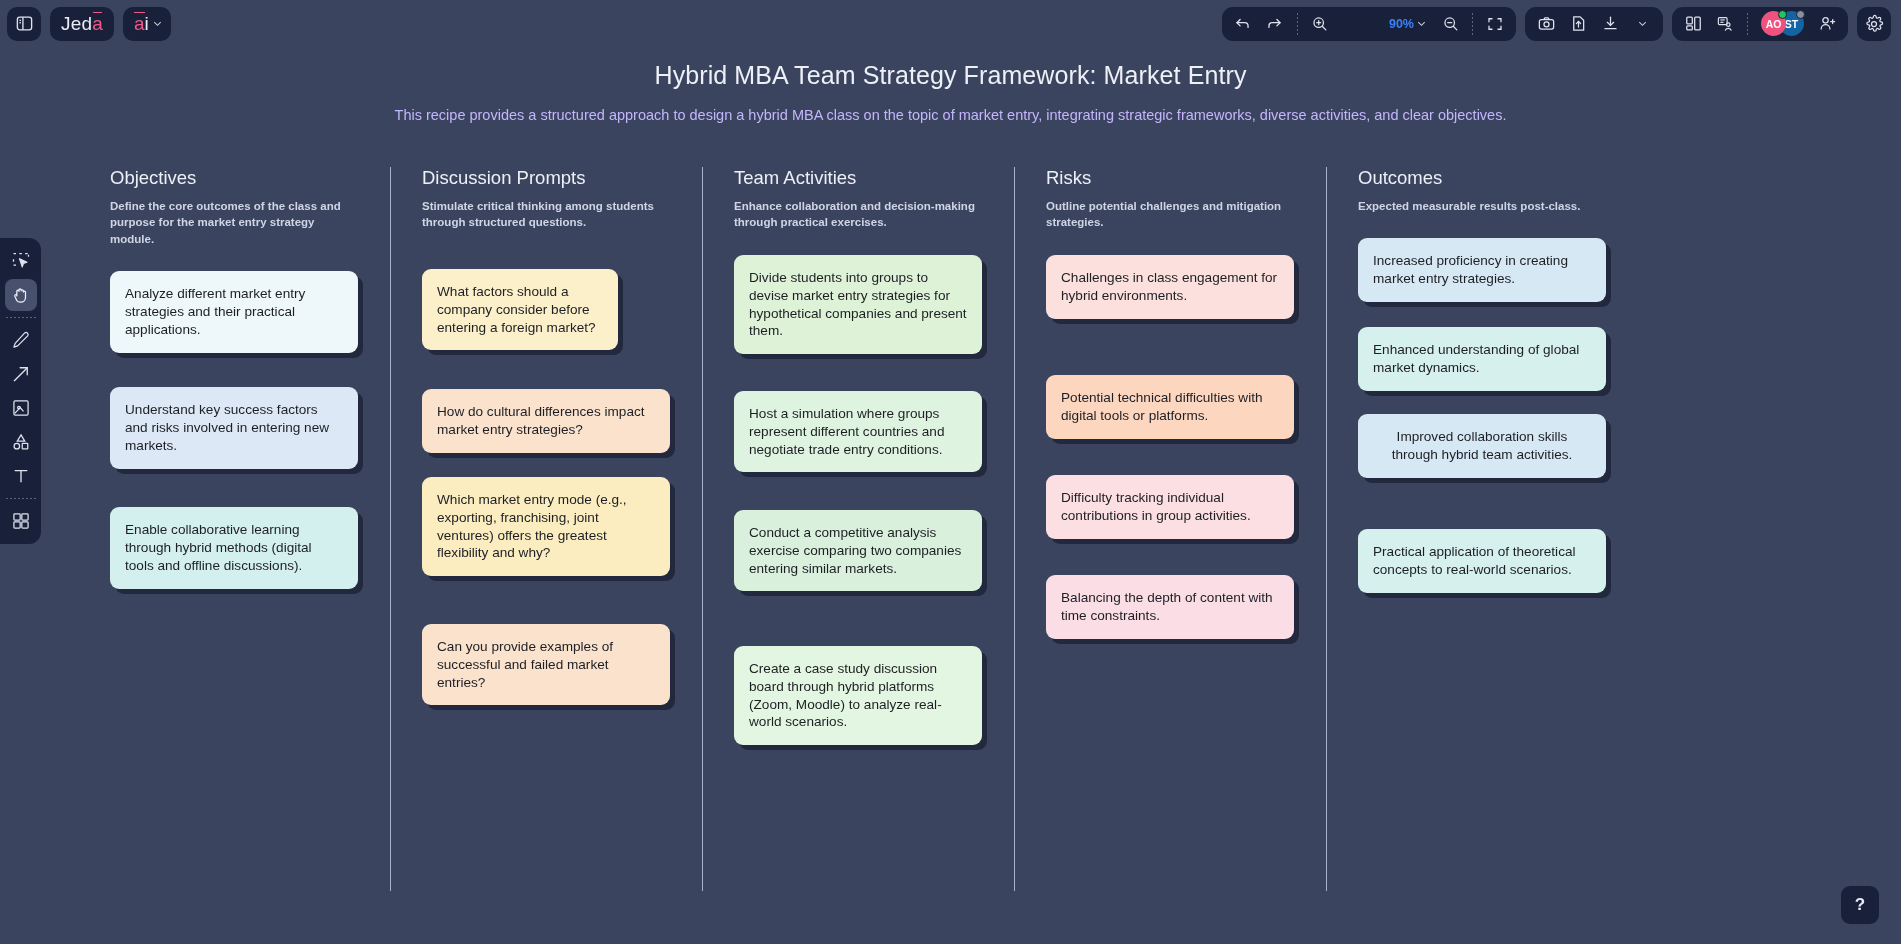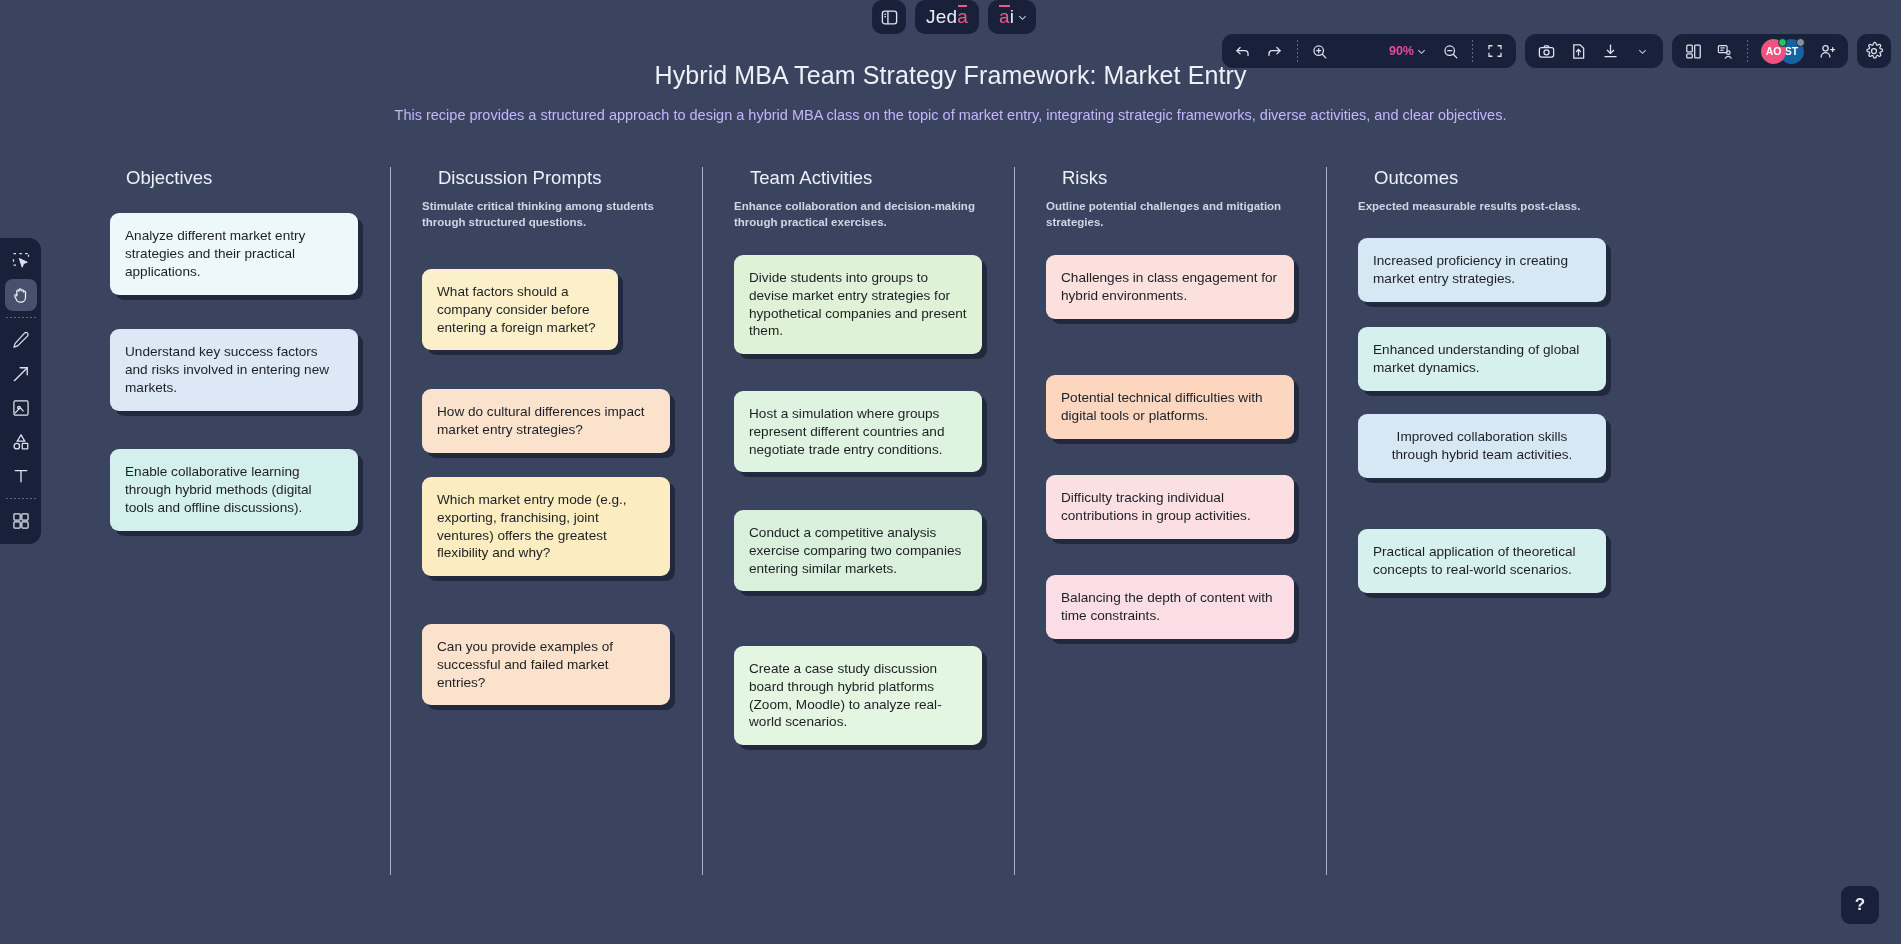--- a/index.html
+++ b/index.html
@@ -10,21 +10,20 @@
     overflow: hidden;
   }
 
   
   .topbar {
     position: absolute; top: 0; left: 0;
     width: 1901px; height: 47px;
     background: #3b445e;
     display: flex; align-items: center;
     z-index: 40;
-    flex-direction: column;
   }
   .tb-left { display: flex; align-items: center; gap: 9px; padding-left: 7px; }
   .tb-right { margin-left: auto; display: flex; align-items: center; gap: 9px; padding-right: 10px; }
   .sq-btn {
     width: 34px; height: 34px; border-radius: 10px;
     background: #19203a;
     display: flex; align-items: center; justify-content: center;
     cursor: pointer;
   }
   .logo-pill {
@@ -54,21 +53,21 @@
   .tool-group {
     background: #19203a; border-radius: 11px;
     height: 34px; display: flex; align-items: center;
     padding: 0 6px; gap: 2px;
   }
   .ticon {
     width: 30px; height: 30px; display:flex; align-items:center; justify-content:center;
     cursor: pointer; border-radius: 7px;
   }
   .ticon.wide { width: auto; padding: 0 6px; }
-  .zoomlbl { color: #ec4899; font-size: 12.5px; font-weight: bold; padding: 0 2px; margin-left: 44px; }
+  .zoomlbl { color: #3b82f6; font-size: 12.5px; font-weight: bold; padding: 0 2px; margin-left: 44px; }
   .divider-dot {
     width: 1px; height: 22px; margin: 0 5px;
     background-image: linear-gradient(to bottom, #5d6582 50%, transparent 50%);
     background-size: 1px 4px;
   }
   svg { display: block; }
 
   .avatar {
     width: 25px; height: 25px; border-radius: 50%;
     display: flex; align-items: center; justify-content: center;
@@ -121,21 +120,21 @@
   .columns {
     position: absolute; top: 120px; left: 110px;
     width: 1680px; display: flex;
   }
   .col { width: 280px; position: relative; padding-right: 0px; }
   .col-inner { width: 248px; }
   .col-sep {
     width: 1px; background: #a9b1c9; margin-right: 31px;
     align-self: stretch;
   }
-  .col-head { color: #edf0f7; font-size: 18.5px; margin-bottom: 9px; margin-left: 16px; }
+  .col-head { color: #edf0f7; font-size: 18.5px; margin-bottom: 9px; }
   .col-desc { color: #cfd5e5; font-size: 11.5px; line-height: 1.42; font-weight: bold; }
 
   .cards { margin-top: 24px; display: flex; flex-direction: column; }
   .card {
     border-radius: 9px;
     padding: 14px 15px;
     color: #1d1f24;
     font-size: 13.6px;
     line-height: 1.32;
     box-shadow: 5px 5px 0 0 rgba(15,19,34,0.55);
@@ -377,20 +376,21 @@
 </div>
 
 <div class="canvas">
   <div class="title">Hybrid MBA Team Strategy Framework: Market Entry</div>
   <div class="subtitle">This recipe provides a structured approach to design a hybrid MBA class on the topic of market entry, integrating strategic frameworks, diverse activities, and clear objectives.</div>
 
   <div class="columns" id="columns">
       <div class="col">
         <div class="col-inner">
           <div class="col-head">Objectives</div>
+          <div class="col-desc">Define the core outcomes of the class and purpose for the market entry strategy module.</div>
           <div class="cards" style="position: relative; height: 620px;">
             <div class="card" style="background: rgb(238, 247, 250); position: absolute; left: 0px; width: 248px; top: 0px;">Analyze different market entry strategies and their practical applications.</div>
             <div class="card" style="background: rgb(220, 232, 246); position: absolute; left: 0px; width: 248px; top: 116px;">Understand key success factors and risks involved in entering new markets.</div>
             <div class="card" style="background: rgb(211, 240, 238); position: absolute; left: 0px; width: 248px; top: 236px;">Enable collaborative learning through hybrid methods (digital tools and offline discussions).</div>
           </div>
         </div>
       </div>
       <div class="col-sep"></div>
       <div class="col">
         <div class="col-inner">

